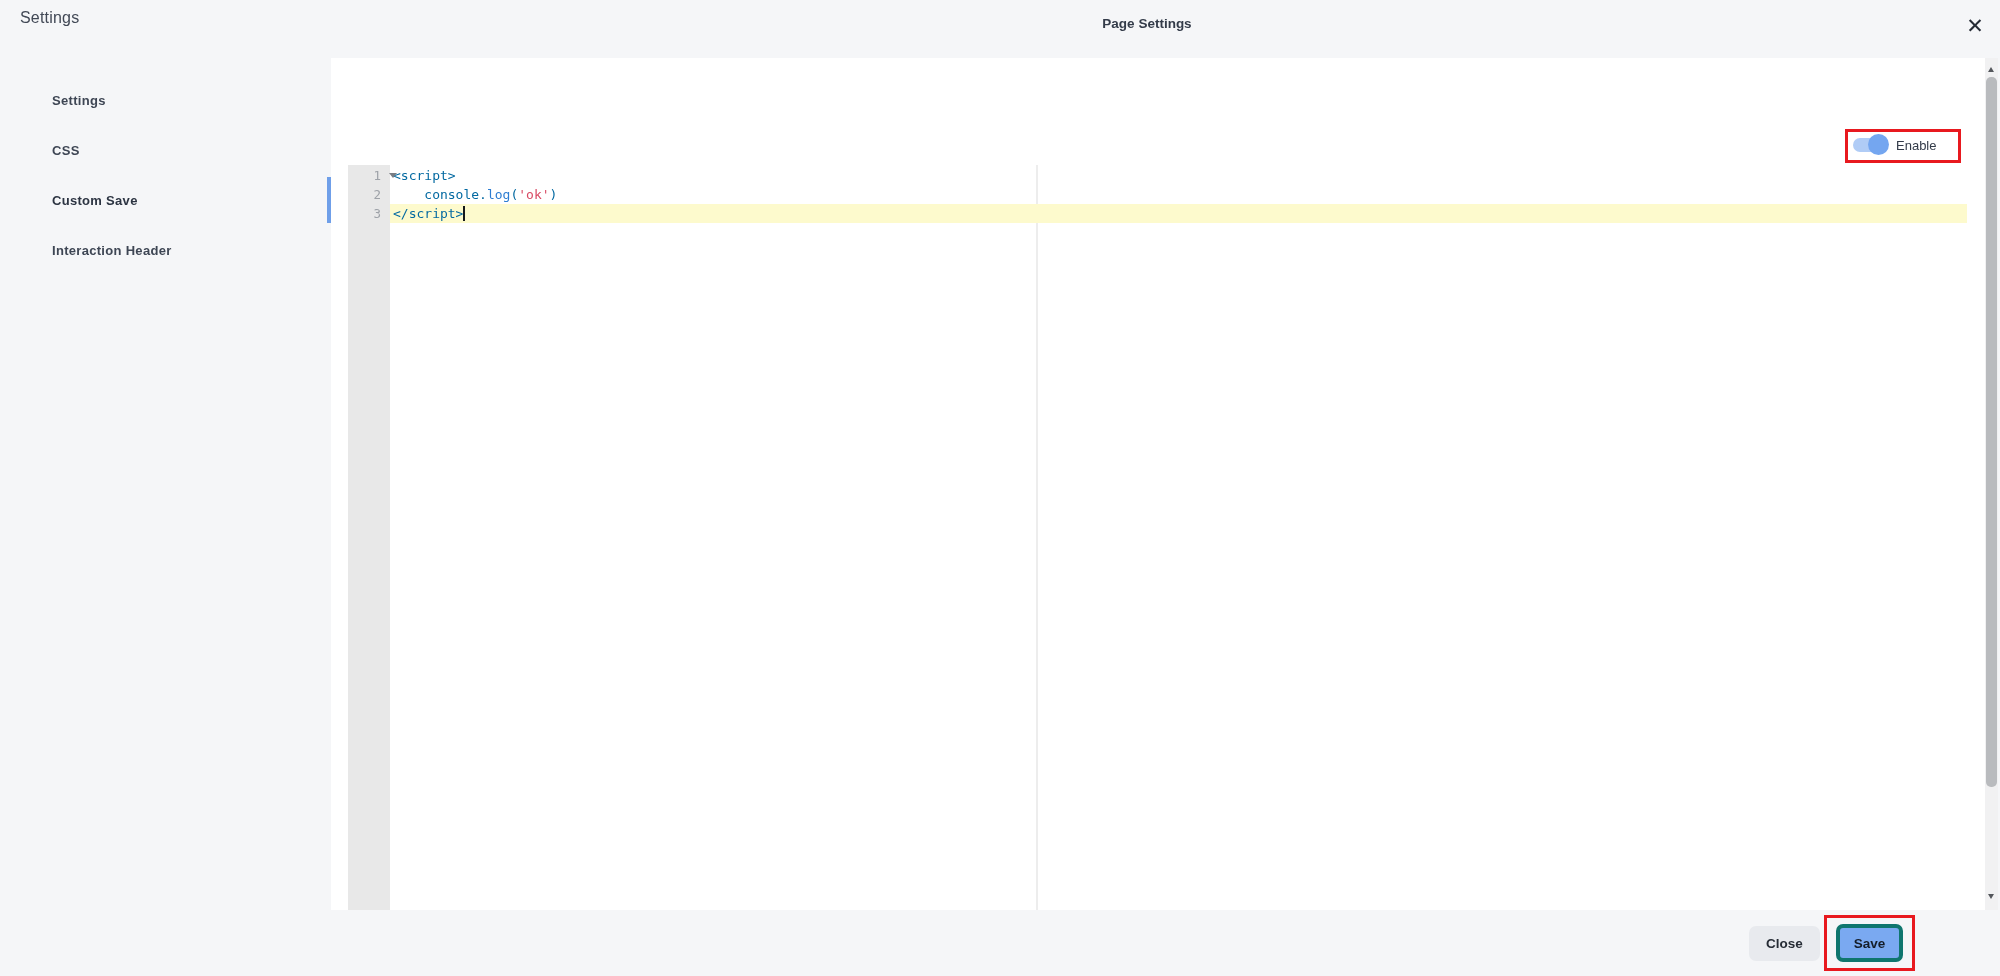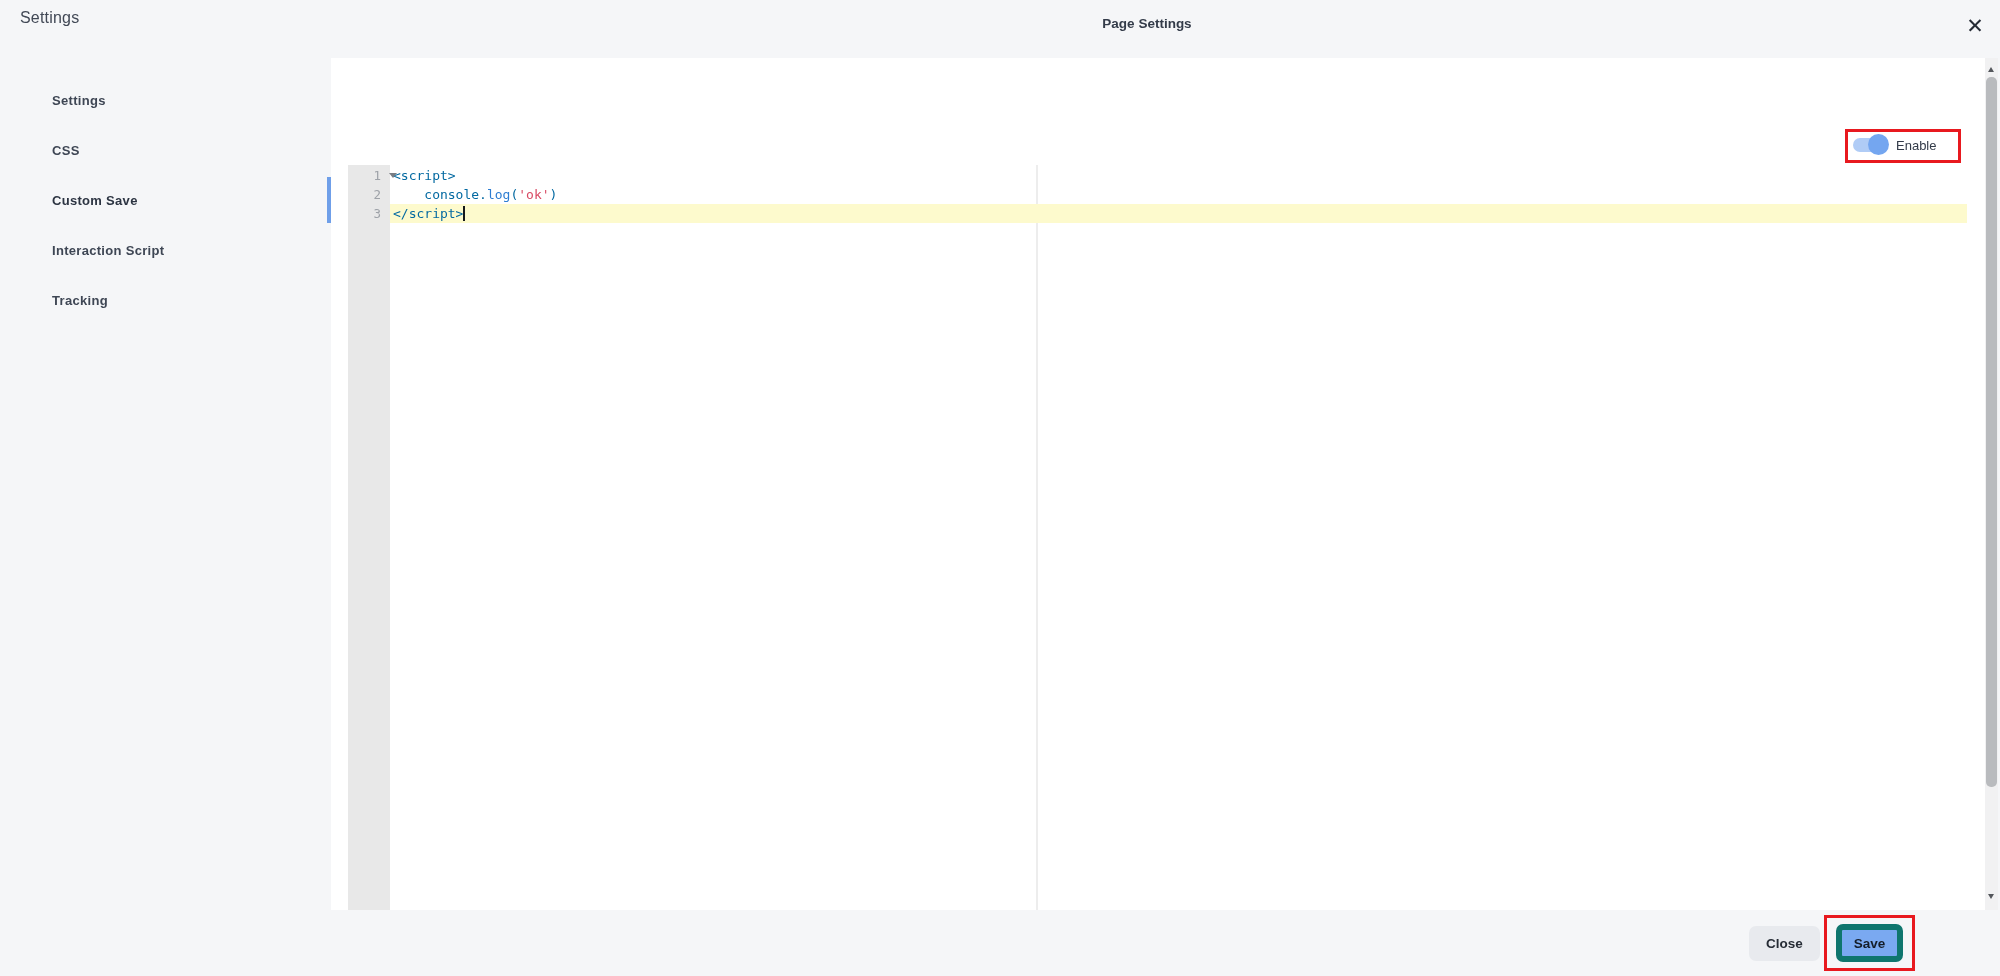--- a/index.html
+++ b/index.html
@@ -139,21 +139,21 @@
     position:absolute; border:none; border-radius:7px;
     font-family:"Liberation Sans", sans-serif; font-size:13.5px;
     cursor:pointer; display:flex; align-items:center; justify-content:center;
   }
   .btn-close {
     left:1749px; top:16px; width:71px; height:35px;
     background:#e8eaee; color:#262c35; font-weight:600;
   }
   .btn-save {
     left:1836px; top:14px; width:67px; height:38px;
-    background:var(--save-button-bg,#7aa9f1); border:6px solid #0f766e;
+    background:var(--save-button-bg,#7aa9f1); border:4px solid #0f766e;
     color:#141d29; font-weight:bold;
   }
 
   
   .annotation {
     position:absolute; border:3px solid var(--annotation-red,#e8191f);
     pointer-events:none; z-index:50;
   }
   .ann-toggle { left:1845px; top:129px; width:116px; height:34px; }
   .ann-save   { left:1824px; top:915px; width:91px;  height:56px; }
@@ -164,22 +164,21 @@
 <div class="app-title">Settings</div>
 <div class="dialog-title">Page Settings</div>
 <button class="close-btn">
   <span>✕</span>
 </button>
 
 <nav class="sidebar">
     <div class="side-item">Settings</div>
     <div class="side-item">CSS</div>
     <div class="side-item active">Custom Save</div>
-    <div class="side-item">Interaction Script</div>
-    <div class="side-item">Tracking</div>
+    <div class="side-item">Interaction Header</div>
   </nav>
 
 <section class="panel">
 
 
   <div class="editor">
     <div class="gutter-col"></div>
     <div class="print-margin"></div>
     <div class="ed-lines">
         <div class="ed-row">

